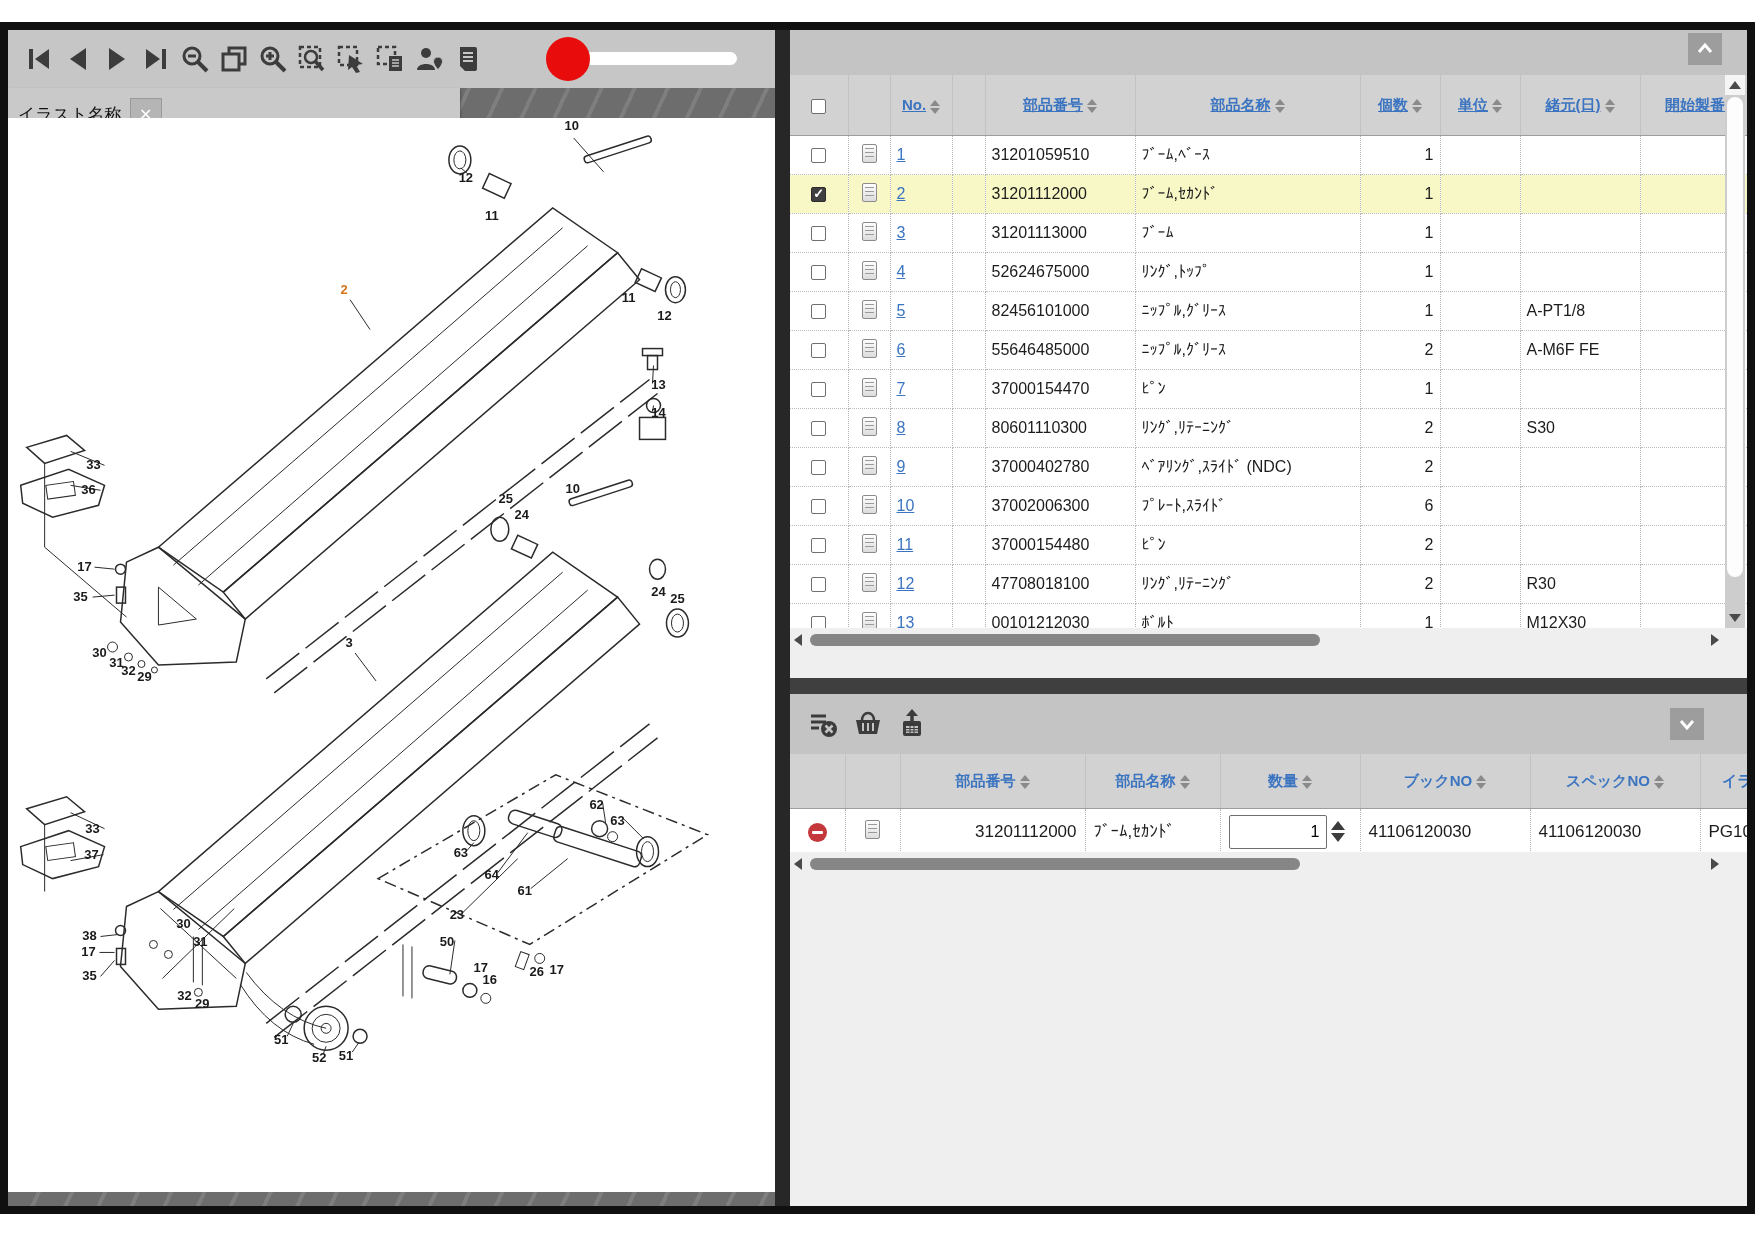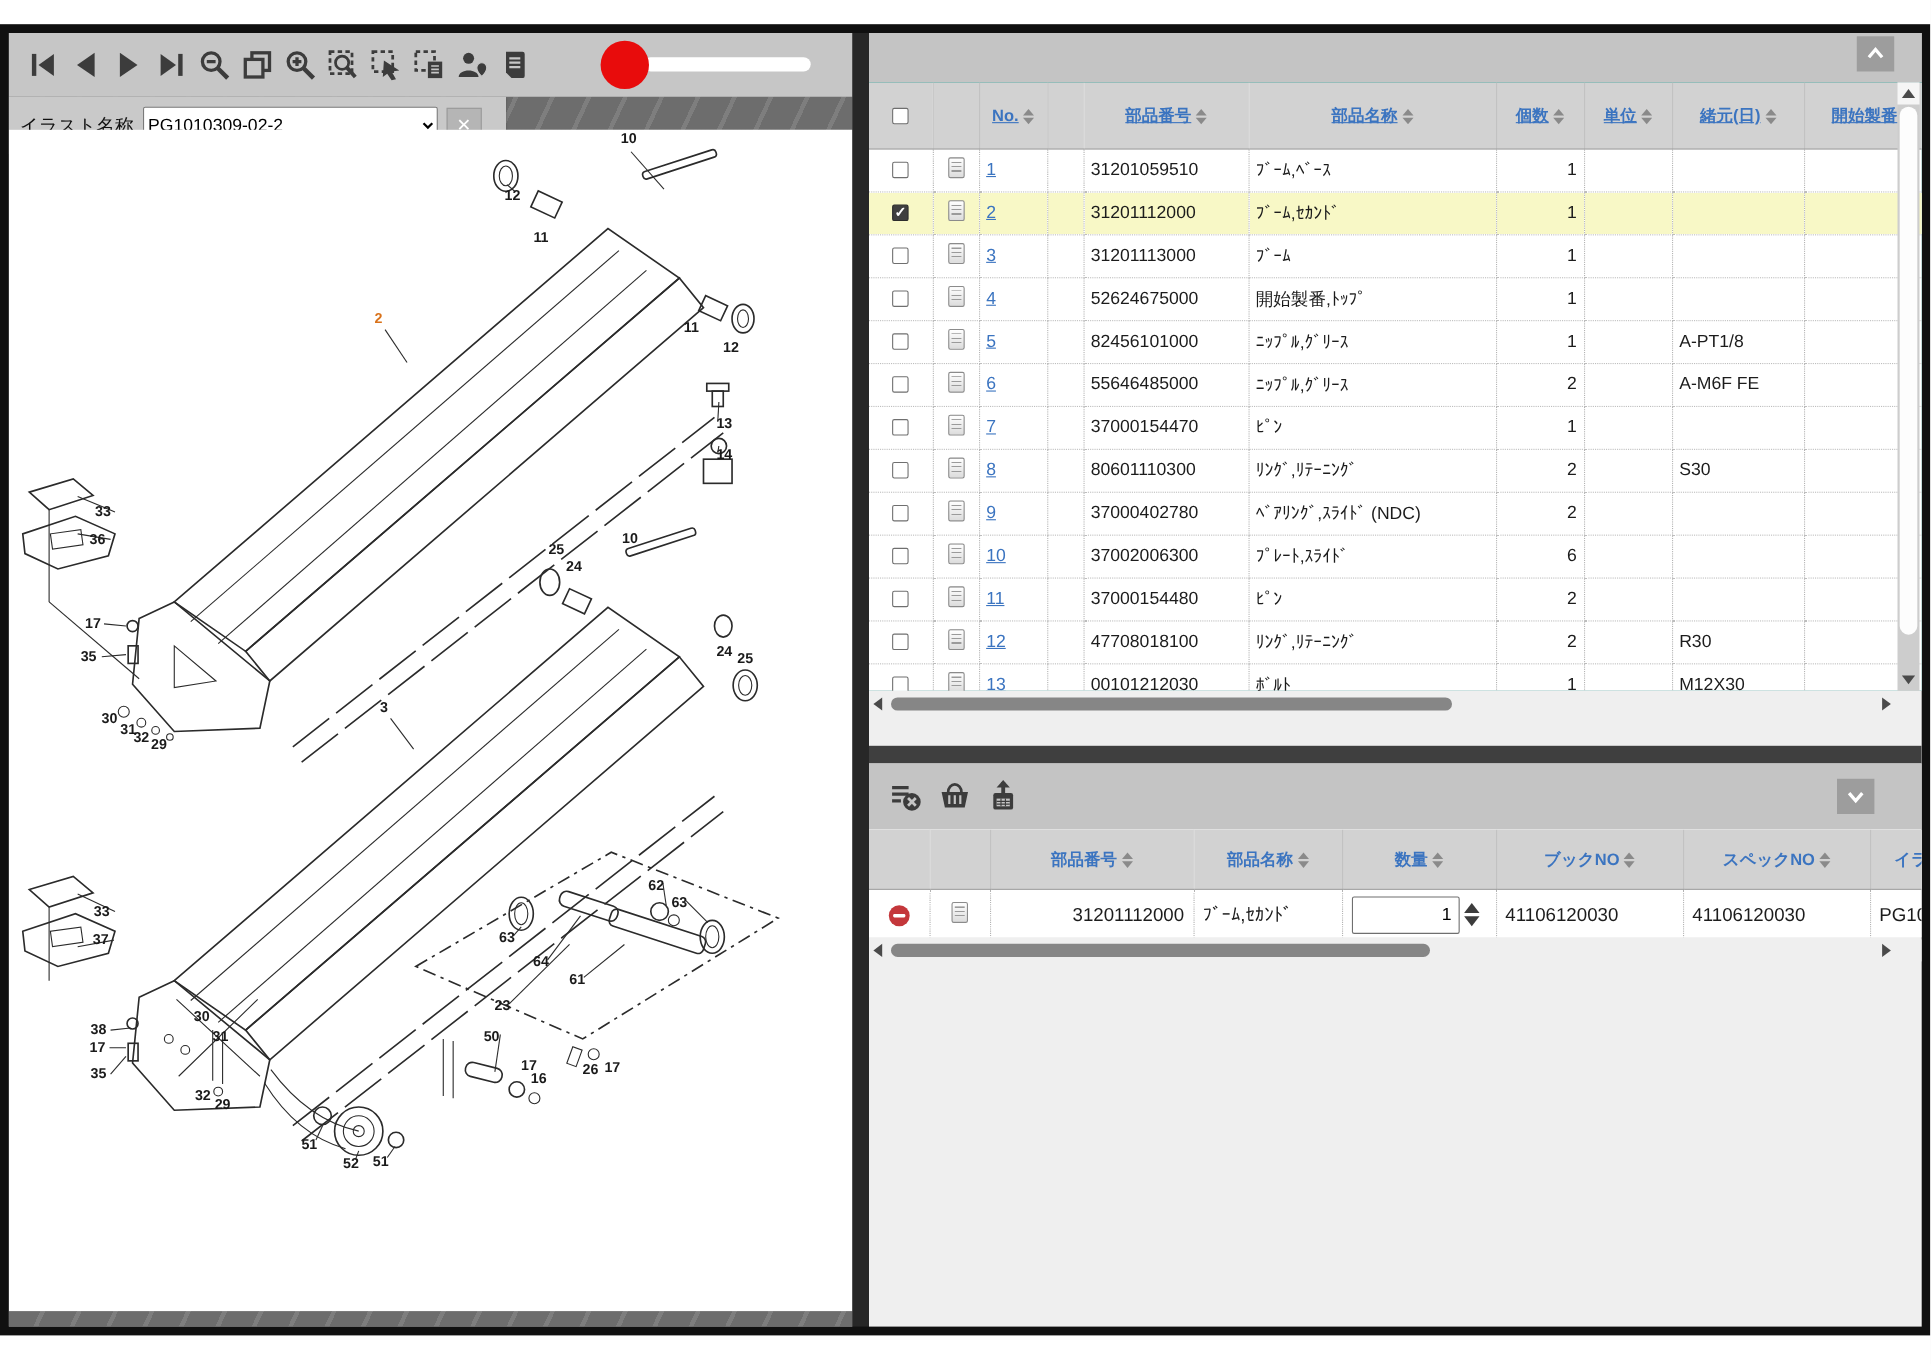--- a/index.html
+++ b/index.html
@@ -3,21 +3,21 @@
 <meta charset="utf-8">
 <style>
   html,body{margin:0;padding:0;background:#ffffff;}
   body{font-family:"Liberation Sans","DejaVu Sans",sans-serif;color:#1c1c1c;}
   .screen{position:relative;width:1755px;height:1240px;background:#ffffff;overflow:hidden;}
 
   
   .frame{position:absolute;left:0;top:22px;width:1755px;height:1192px;background:#101010;}
 
   
-  .left-panel{position:absolute;left:8px;top:30px;width:767px;height:1176px;background:#a3a3a3;overflow:hidden;}
+  .left-panel{position:absolute;left:8px;top:30px;width:767px;height:1176px;background:#f0abfc;overflow:hidden;}
   .lp-toolbar{position:absolute;left:0;top:0;width:767px;height:58px;background:#c6c6c6;display:flex;align-items:center;gap:9px;padding-left:16px;box-sizing:border-box;}
   .tbicon{width:30px;height:30px;flex:0 0 auto;color:#3c3c3c;}
   .tbicon svg{width:30px;height:30px;display:block;}
   .slider-track{position:absolute;left:577px;top:22px;width:152px;height:13px;background:#ffffff;border-radius:7px;}
   .slider-thumb{position:absolute;left:538px;top:7px;width:44px;height:44px;border-radius:50%;background:#e80c0c;}
 
   .hatchbar{position:absolute;left:0;top:58px;width:767px;height:30px;background:repeating-linear-gradient(115deg,#6d6d6d 0 26px,#7e7e7e 26px 30px);}
   .lp-bottombar{position:absolute;left:0;top:1162px;width:767px;height:14px;background:repeating-linear-gradient(115deg,#6d6d6d 0 26px,#7e7e7e 26px 30px);}
 
   .name-box{position:absolute;left:0;top:58px;width:452px;height:52px;background:#c9c9c9;display:flex;align-items:center;gap:8px;padding-left:10px;box-sizing:border-box;box-shadow:1px 1px 2px rgba(0,0,0,.25);}
@@ -181,23 +181,20 @@
           </svg>
       </span>
       <div class="slider-track"></div>
       <div class="slider-thumb"></div>
     </div>
 
     <div class="hatchbar"></div>
 
     <div class="name-box">
       <label>イラスト名称</label>
-      <select>
-        <option>PG1010309-02-2</option>
-      </select>
       <span class="close-btn">✕</span>
     </div>
 
     <div class="illust">
       <svg viewBox="0 0 767 1076" width="767" height="1074">
 
         <g>
           <polygon class="draw" points="150,430 545,90 610,135 215,475"></polygon>
           <polygon class="draw" points="215,475 610,135 632,162 237,502"></polygon>
           <line class="drawthin" x1="165" y1="448" x2="555" y2="110"></line>
@@ -463,21 +460,21 @@
     <td></td>
     <td></td>
   </tr>
 
   <tr>
     <td style="text-align:center;"><input type="checkbox" class="cb" style=""></td>
     <td style="text-align:center;"><span class="docicon"></span></td>
     <td><a class="lnk">4</a></td>
     <td></td>
     <td class="c-pn">52624675000</td>
-    <td>開始製番,ﾄｯﾌﾟ</td>
+    <td>ﾘﾝｸﾞ,ﾄｯﾌﾟ</td>
     <td class="c-qty">1</td>
     <td></td>
     <td></td>
     <td></td>
   </tr>
 
   <tr>
     <td style="text-align:center;"><input type="checkbox" class="cb" style=""></td>
     <td style="text-align:center;"><span class="docicon"></span></td>
     <td><a class="lnk">5</a></td>

